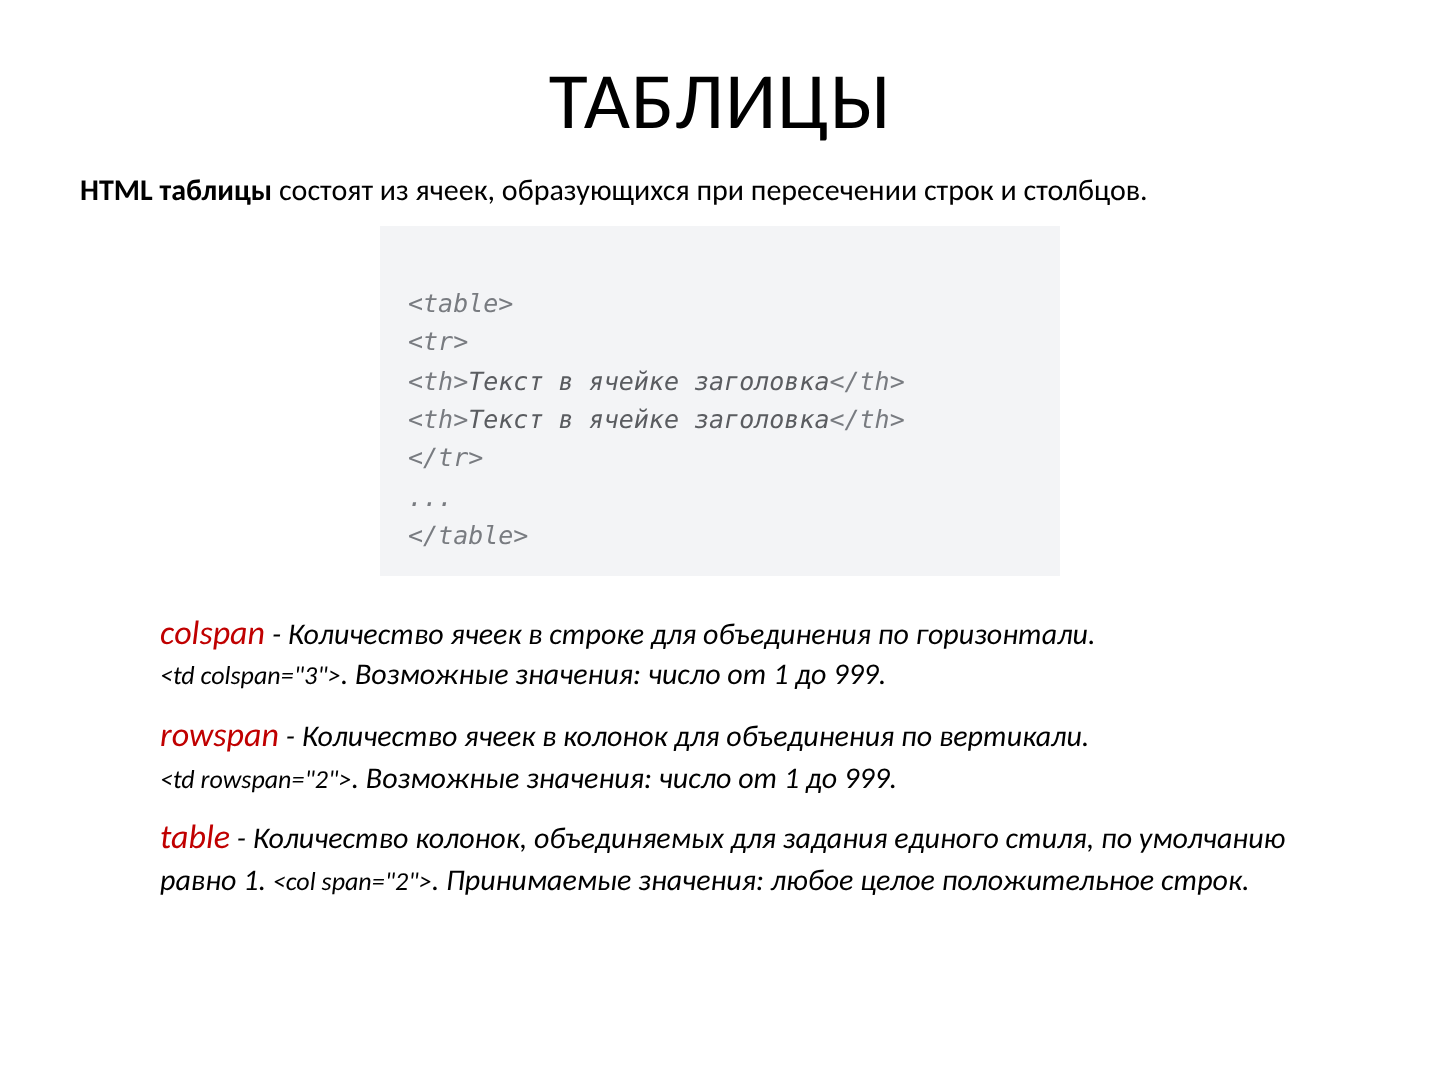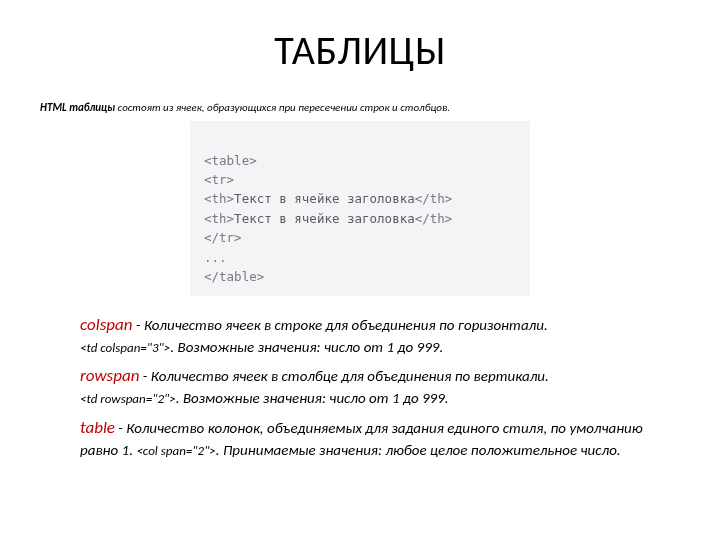--- a/index.html
+++ b/index.html
@@ -10,40 +10,40 @@
     font-family: Calibri, Arial, sans-serif;
     color: #000;
     padding: 20px 40px 20px 40px;
     overflow: hidden;
   }
   .title {
     font-size: 40px;
     font-weight: 400;
     text-align: center;
     margin-top: 6px;
-    margin-bottom: 26px;
+    margin-bottom: 12px;
     letter-spacing: 0.5px;
   }
   .intro {
-    font-size: 11px;
+    font-size: 15px;
     line-height: 1.3;
     margin-bottom: 6px;
-    font-style: italic;
   }
   .intro b { font-weight: 700; }
   .codebox {
     background: #f3f4f6;
     margin: 4px auto 18px auto;
     width: 340px;
     padding: 10px 14px 10px 14px;
     font-family: Consolas, monospace;
     font-size: 12.5px;
     line-height: 1.55;
     color: #787b80;
     white-space: pre;
+    font-style: italic;
   }
   .codebox .txt { color: #5a5c60; }
   .attrs {
     padding-left: 40px;
     font-style: italic;
   }
   .attr-block {
     margin-bottom: 8px;
     font-size: 15px;
     line-height: 1.35;
@@ -77,21 +77,21 @@
 </div>
 
 <div class="attrs">
 
   <div class="attr-block">
     <span class="attr-name">сolspan</span><span> - </span><span>Количество ячеек в строке для объединения по горизонтали.</span><br>
     <span class="mono">&lt;td colspan="3"&gt;</span><span>. </span><span>Возможные значения: число от 1 до 999.</span>
   </div>
 
   <div class="attr-block">
-    <span class="attr-name">rowspan</span><span>  - </span><span>Количество ячеек в столбце для объединения по вертикали.</span><br>
+    <span class="attr-name">rowspan</span><span>  - </span><span>Количество ячеек в колонок для объединения по вертикали.</span><br>
     <span class="mono">&lt;td rowspan="2"&gt;</span><span>. </span><span>Возможные значения: число от 1 до 999.</span>
   </div>
 
   <div class="attr-block">
-    <span class="attr-name">table</span><span> - </span><span>Количество колонок, объединяемых для задания единого стиля, по умолчанию равно 1. </span><span class="mono">&lt;col span="2"&gt;</span><span>. </span><span>Принимаемые значения: любое целое положительное число.</span>
+    <span class="attr-name">table</span><span> - </span><span>Количество колонок, объединяемых для задания единого стиля, по умолчанию равно 1. </span><span class="mono">&lt;col span="2"&gt;</span><span>. </span><span>Принимаемые значения: любое целое положительное строк.</span>
   </div>
 
 </div>
 
 </body></html>

